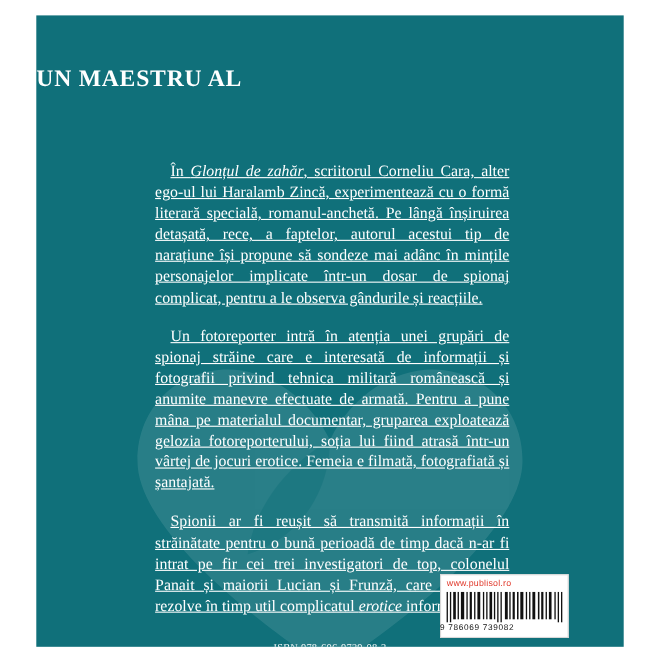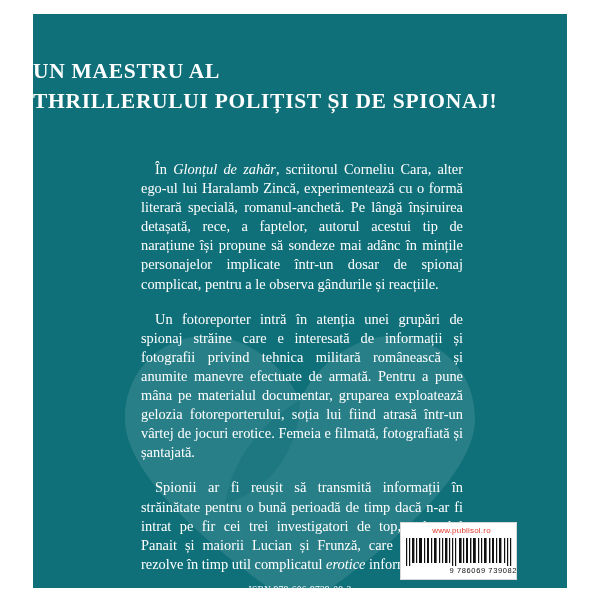--- a/index.html
+++ b/index.html
@@ -52,59 +52,60 @@
     left: 108px;
     width: 322px;
     top: 132px;
     color: #ffffff;
     font-size: 14.4px;
     line-height: 19.1px;
     text-align: justify;
     text-justify: inter-word;
   }
   .blurb p {
-    margin: 14px 0 16px 0;
+    margin: 1px 0 16px 0;
     text-indent: 14px;
+    text-decoration: underline;
   }
   .blurb p:last-child { margin-bottom: 0; }
   .blurb i { font-style: italic; }
   .barcode-box {
     position: absolute;
     left: 367px;
     top: 508px;
     width: 117px;
     height: 58px;
     background: #ffffff;
     border: 1px solid #d8d8d8;
     box-sizing: border-box;
   }
   .publisher-url {
     position: absolute;
-    left: 380px;
+    left: 354px;
     top: 512px;
     width: 97px;
     text-align: center;
     color: #e0392b;
     font-size: 8px;
     font-family: "Liberation Sans", sans-serif;
     letter-spacing: 0.2px;
   }
   .barcode {
     position: absolute;
     left: 372px;
     top: 524px;
     width: 107px;
     height: 28px;
   }
   .barcode-digits {
     position: absolute;
     left: 367px;
     top: 552px;
     width: 117px;
-    text-align: right;
+    text-align: left;
     font-family: "Liberation Sans", sans-serif;
     font-size: 7.5px;
     color: #111111;
     letter-spacing: 0.6px;
   }
   .isbn-text {
     position: absolute;
     left: 0;
     right: 0;
     top: 571px;
@@ -120,21 +121,20 @@
 
 <div id="book-back-cover">
 
   <svg class="watermark" viewBox="0 0 430 300" aria-hidden="true">
     <path d="M215 295 C 215 295, 40 185, 40 105 C 40 55, 78 22, 122 22 C 157 22, 195 45, 215 86 C 235 45, 273 22, 308 22 C 352 22, 390 55, 390 105 C 390 185, 215 295, 215 295 Z" fill="#ffffff"></path>
     <path d="M215 86 C 215 86, 150 120, 140 190 C 190 175, 215 130, 215 86 Z" fill="#10707a" opacity="0.45"></path>
   </svg>
 
   <div class="headline">
     <span>UN MAESTRU AL</span>
-    <span class="l2">THRILLERULUI POLIȚIST ȘI DE SPIONAJ!</span>
   </div>
 
   <div class="blurb">
     <p><span>În </span><i>Glonțul de zahăr</i><span>, scriitorul Corneliu Cara, alter ego-ul lui Haralamb Zincă, experimentează cu o formă literară specială, romanul-anchetă. Pe lângă înșiruirea detașată, rece, a faptelor, autorul acestui tip de narațiune își propune să sondeze mai adânc în mințile personajelor implicate într-un dosar de spionaj complicat, pentru a le observa gândurile și reacțiile.</span></p>
     <p>Un fotoreporter intră în atenția unei grupări de spionaj străine care e interesată de informații și fotografii privind tehnica militară românească și anumite manevre efectuate de armată. Pentru a pune mâna pe materialul documentar, gruparea exploatează gelozia fotoreporterului, soția lui fiind atrasă într-un vârtej de jocuri erotice. Femeia e filmată, fotografiată și șantajată.</p>
     <p><span>Spionii ar fi reușit să transmită informații în străinătate pentru o bună perioadă de timp dacă n-ar fi intrat pe fir cei trei investigatori de top, colonelul Panait și maiorii Lucian și Frunză, care reușesc să rezolve în timp util complicatul </span><i>erotice</i><span> informațional.</span></p>
   </div>
 
   <div class="barcode-box"></div>
   <div class="publisher-url">www.publisol.ro</div>

